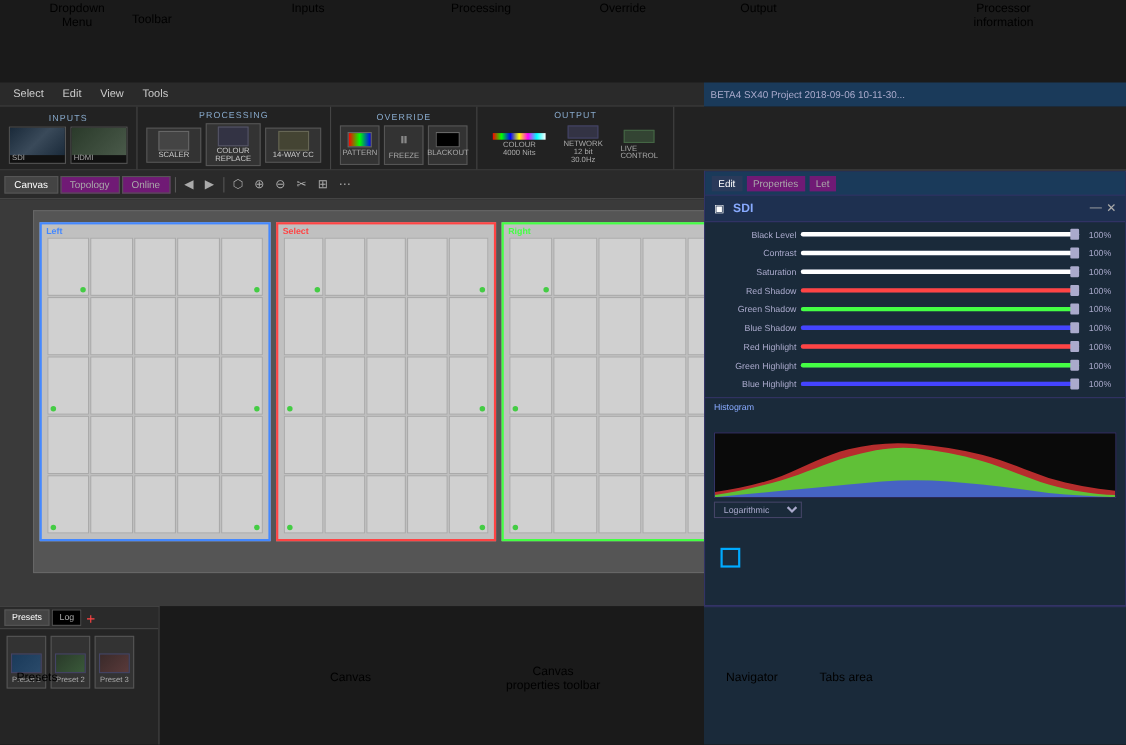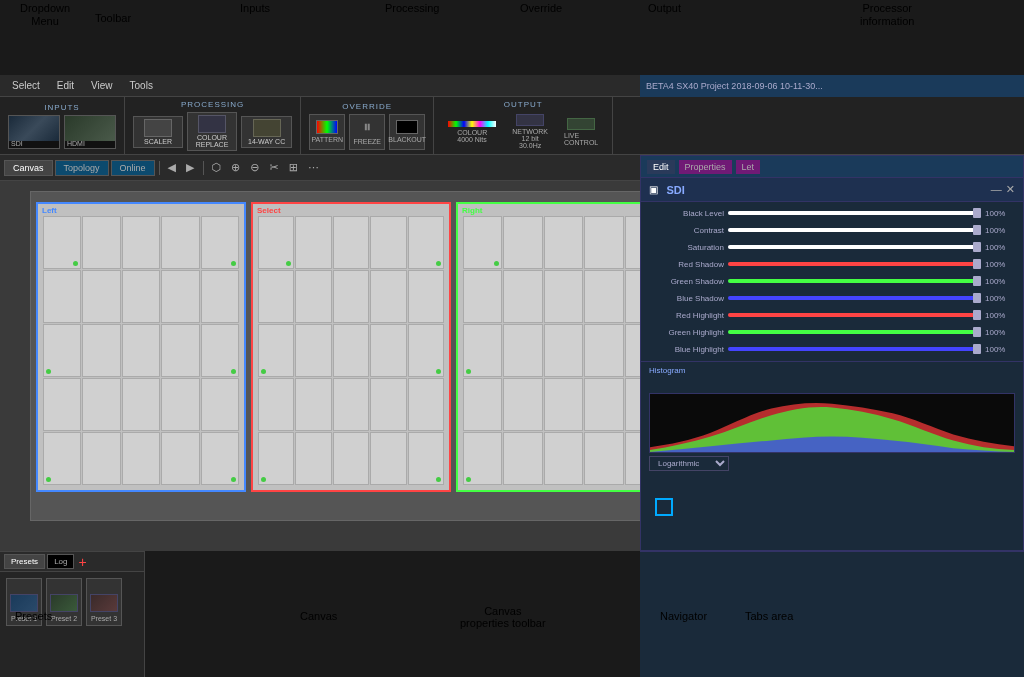--- a/index.html
+++ b/index.html
@@ -13,20 +13,21 @@
       overflow: hidden;
       position: relative;
     }
     .annotation {
       position: absolute;
       color: #000;
       font-size: 11px;
       font-family: Arial, sans-serif;
       text-align: center;
       line-height: 1.2;
+      margin-left: 25px;
     }
 
     
     .menu-bar {
       position: absolute;
       top: 75px;
       left: 0;
       width: 640px;
       height: 22px;
       background: #2a2a2a;
@@ -172,21 +173,21 @@
       align-items: center;
       gap: 2px;
       padding: 0 4px;
       border-bottom: 1px solid #444;
       z-index: 10;
     }
     .canvas-tab {
       color: #aaa;
       font-size: 9px;
       padding: 2px 8px;
-      background: #0c4a6e;
+      background: #701a75;
       border: 1px solid #555;
       cursor: pointer;
     }
     .canvas-tab.active {
       background: #444;
       color: #fff;
     }
     .tool-btn {
       color: #aaa;
       font-size: 11px;
@@ -393,21 +394,21 @@
       border-radius: 2px;
     }
     .slider-fill-white { background: #fff; }
     .slider-fill-red { background: #ff4444; }
     .slider-fill-green { background: #44ff44; }
     .slider-fill-blue { background: #4444ff; }
     .slider-value {
       width: 30px;
       font-size: 8px;
       color: #aac;
-      text-align: left;
+      text-align: center;
       flex-shrink: 0;
     }
     .slider-handle {
       position: absolute;
       right: 0;
       top: -3px;
       width: 8px;
       height: 10px;
       background: #aac;
       border-radius: 1px;

